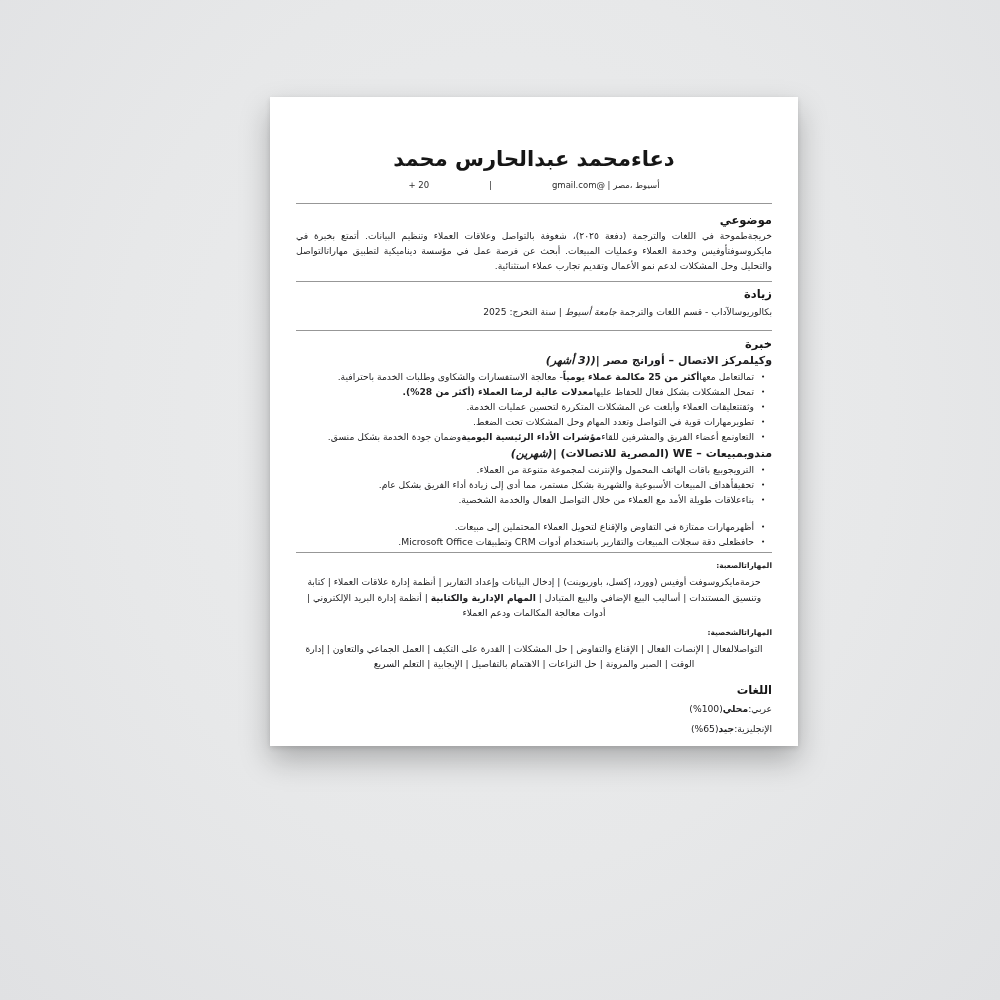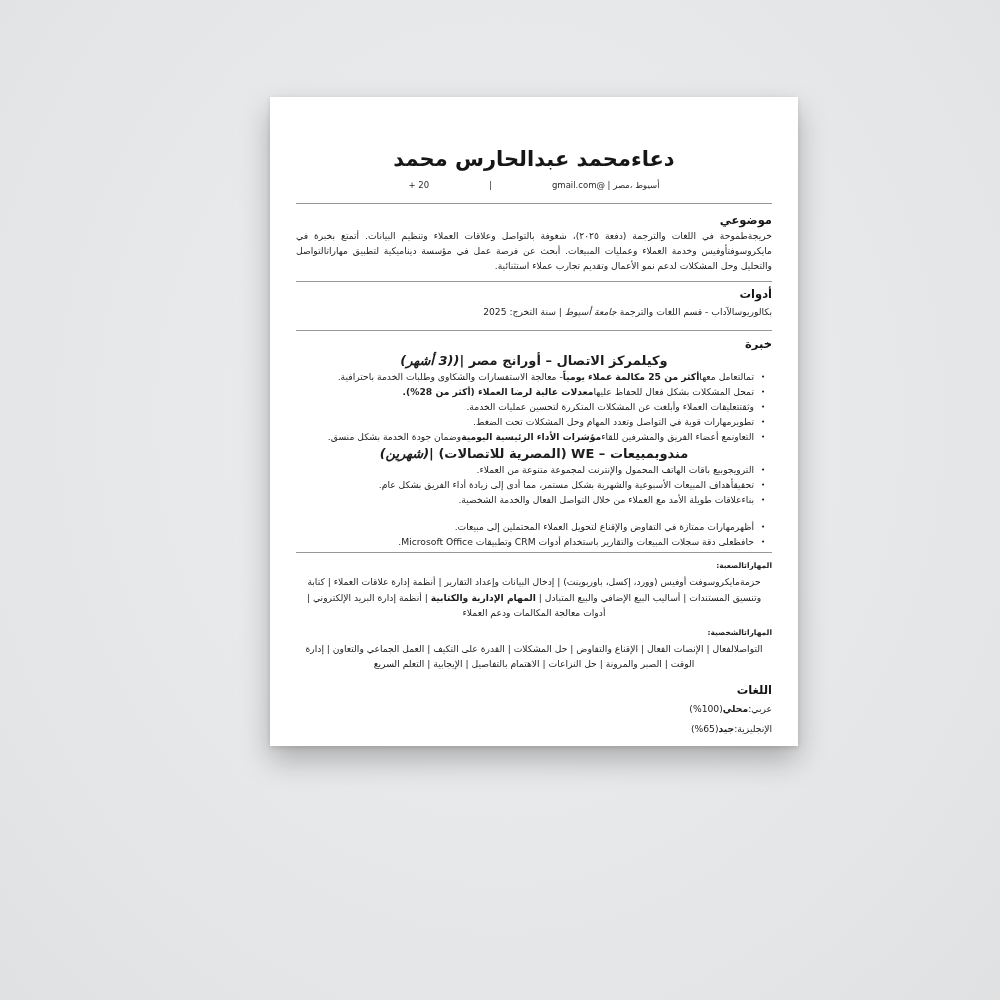--- a/index.html
+++ b/index.html
@@ -22,21 +22,21 @@
   .rule4{margin-top:3px;}
   h2{margin:0;font-size:11.5px;line-height:14px;font-weight:700;color:#161616;}
   .h-objective{margin-top:9px;}
   .h-education{margin-top:5px;}
   .h-experience{margin-top:6px;}
   .h-skills{margin-top:8px;}
   .h-languages{margin-top:11px;}
   .para{margin:0;font-size:9.2px;line-height:15px;}
   .objective{margin-top:1px;text-align:justify;}
   .edu-line{margin-top:4px;line-height:14px;}
-  .job-title{margin:3px 0 0;font-size:13px;line-height:13px;font-weight:700;text-align:center;}
+  .job-title{margin:3px 0 0;font-size:11px;line-height:13px;font-weight:700;}
   .job2{margin-top:3px;}
   .bullets{margin-top:3px;}
   .bullet{display:flex;font-size:9.2px;line-height:14px;margin-bottom:1px;}
   .dot{flex:none;width:18px;text-align:center;font-size:7px;line-height:14px;color:#222;}
   .btxt{flex:1;}
   .gap{margin-top:13px;}
   .sub-label{margin-top:8px;font-size:7.5px;line-height:10px;font-weight:700;color:#222;}
   .sub-label2{margin-top:7px;}
   .skills-text{margin-top:3px;line-height:15.5px;text-align:center;}
   .lang{margin-top:6px;line-height:14px;}
@@ -56,21 +56,21 @@
       <span dir="ltr">+ 20</span>
     </div>
 
     <hr class="rule rule1">
 
     <h2 class="h-objective">موضوعي</h2>
     <p class="para objective">خريجةطموحة في اللغات والترجمة (دفعة ٢٠٢٥)، شغوفة بالتواصل وعلاقات العملاء وتنظيم البيانات. أتمتع بخبرة في مايكروسوفتأوفيس وخدمة العملاء وعمليات المبيعات. أبحث عن فرصة عمل في مؤسسة ديناميكية لتطبيق مهاراتالتواصل والتحليل وحل المشكلات لدعم نمو الأعمال وتقديم تجارب عملاء استثنائية.</p>
 
     <hr class="rule rule2">
 
-    <h2 class="h-education">أدوات</h2>
+    <h2 class="h-education">زيادة</h2>
     <p class="para edu-line"><span>بكالوريوسالآداب - قسم اللغات والترجمة </span><span style="font-style: italic;">جامعة أسيوط</span><span> | سنة التخرج: 2025</span></p>
 
     <hr class="rule rule3">
 
     <h2 class="h-experience">خبرة</h2>
 
     <p class="job-title"><span style="font-weight: 700;">وكيلمركز الاتصال – أورانج مصر |</span><span style="font-weight: 700; font-style: italic;">((3 أشهر)</span></p>
     <div class="bullets">
       <div class="bullet">
         <span class="dot">•</span>

